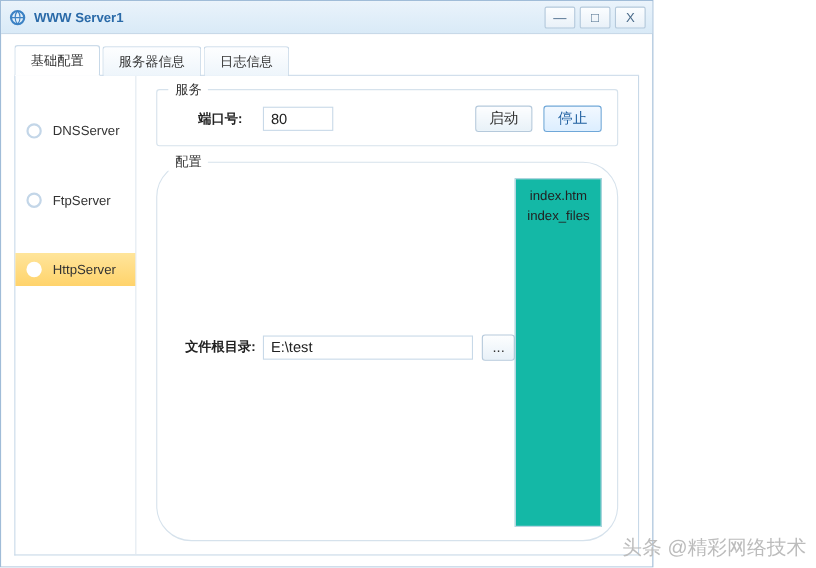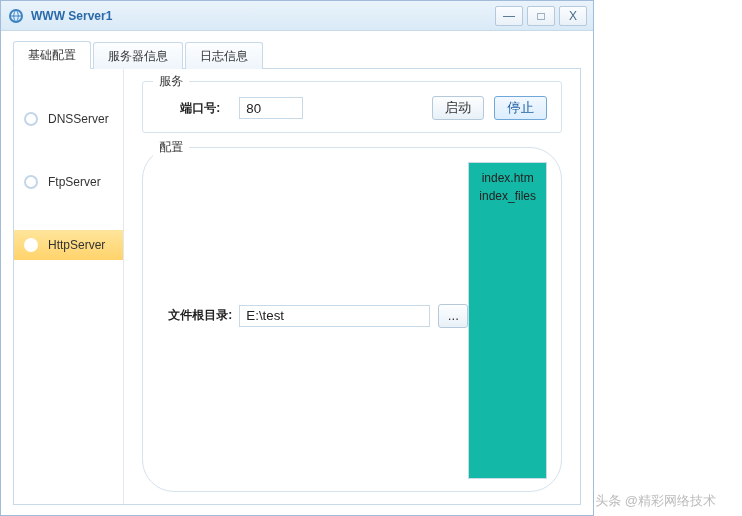--- a/index.html
+++ b/index.html
@@ -153,22 +153,22 @@
   border: 1px solid #c8d9e8;
   background: #14b8a6;
   padding: 6px 10px;
   overflow: auto;
   min-height: 190px;
   text-align: center;
 }
 .filelist div { line-height: 18px; color:#222; }
 .watermark {
   position: fixed;
-  right: 26px; bottom: 6px;
-  color: #bcbcbc; font-size: 13px;
+  right: 9px; bottom: 6px;
+  color: #bcbcbc; font-size: 18px;
   pointer-events: none;
 }
 </style>
 </head>
 <body>
 
 <div class="window">
   <div class="titlebar">
     <span class="app-icon">
       <svg width="16" height="16" viewBox="0 0 16 16">

